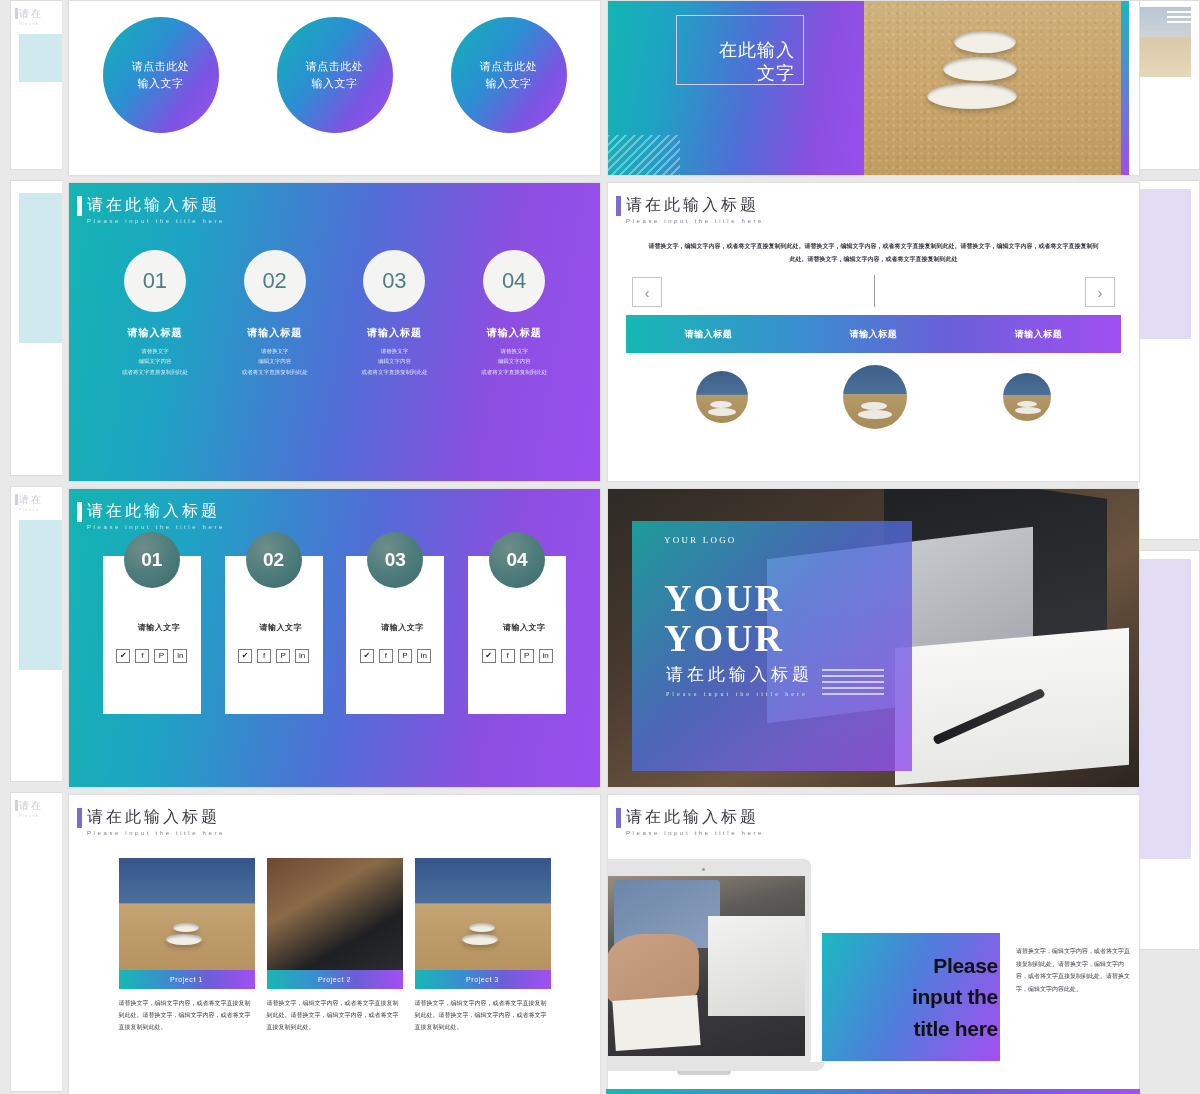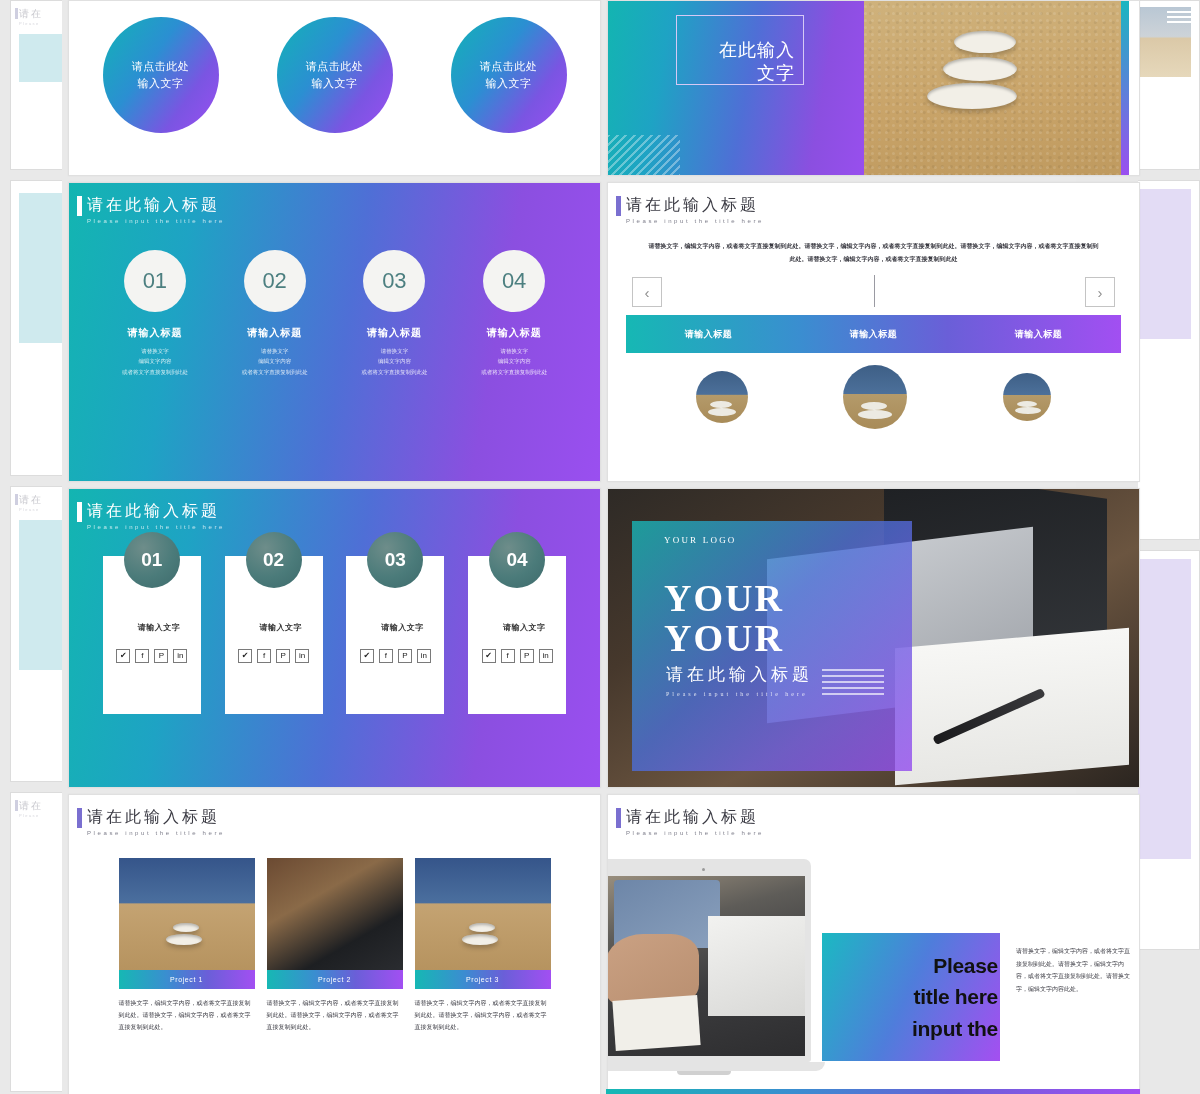--- a/index.html
+++ b/index.html
@@ -488,22 +488,22 @@
             <div class="paper"></div>
             <div class="lap2"></div>
           </div>
         </div>
         <div class="base"></div>
         <div class="notch"></div>
       </div>
       <div class="s8-block">
         <div class="t">
           <div>Please</div>
+          <div>input the</div>
           <div>title here</div>
-          <div>input the</div>
         </div>
       </div>
       <div class="s8-txt">请替换文字，编辑文字内容，或者将文字直接复制到此处。请替换文字，编辑文字内容，或者将文字直接复制到此处。请替换文字，编辑文字内容此处。</div>
     </div>
 
   </div>
 
   <div class="bottom-strip grad-h"></div>
 
 </div>

